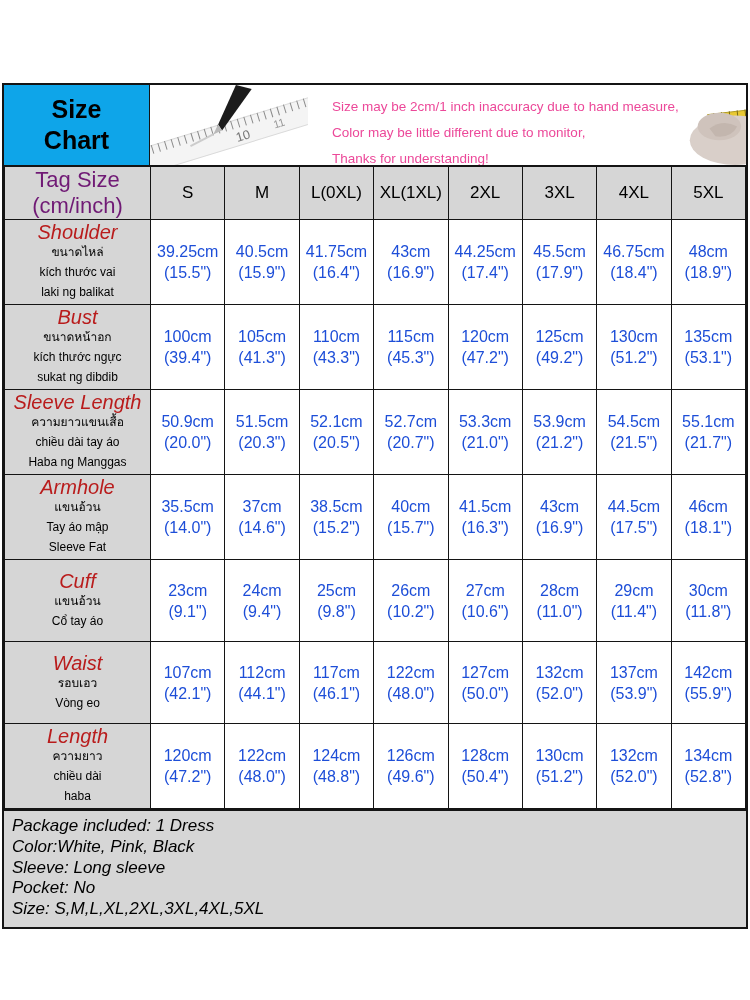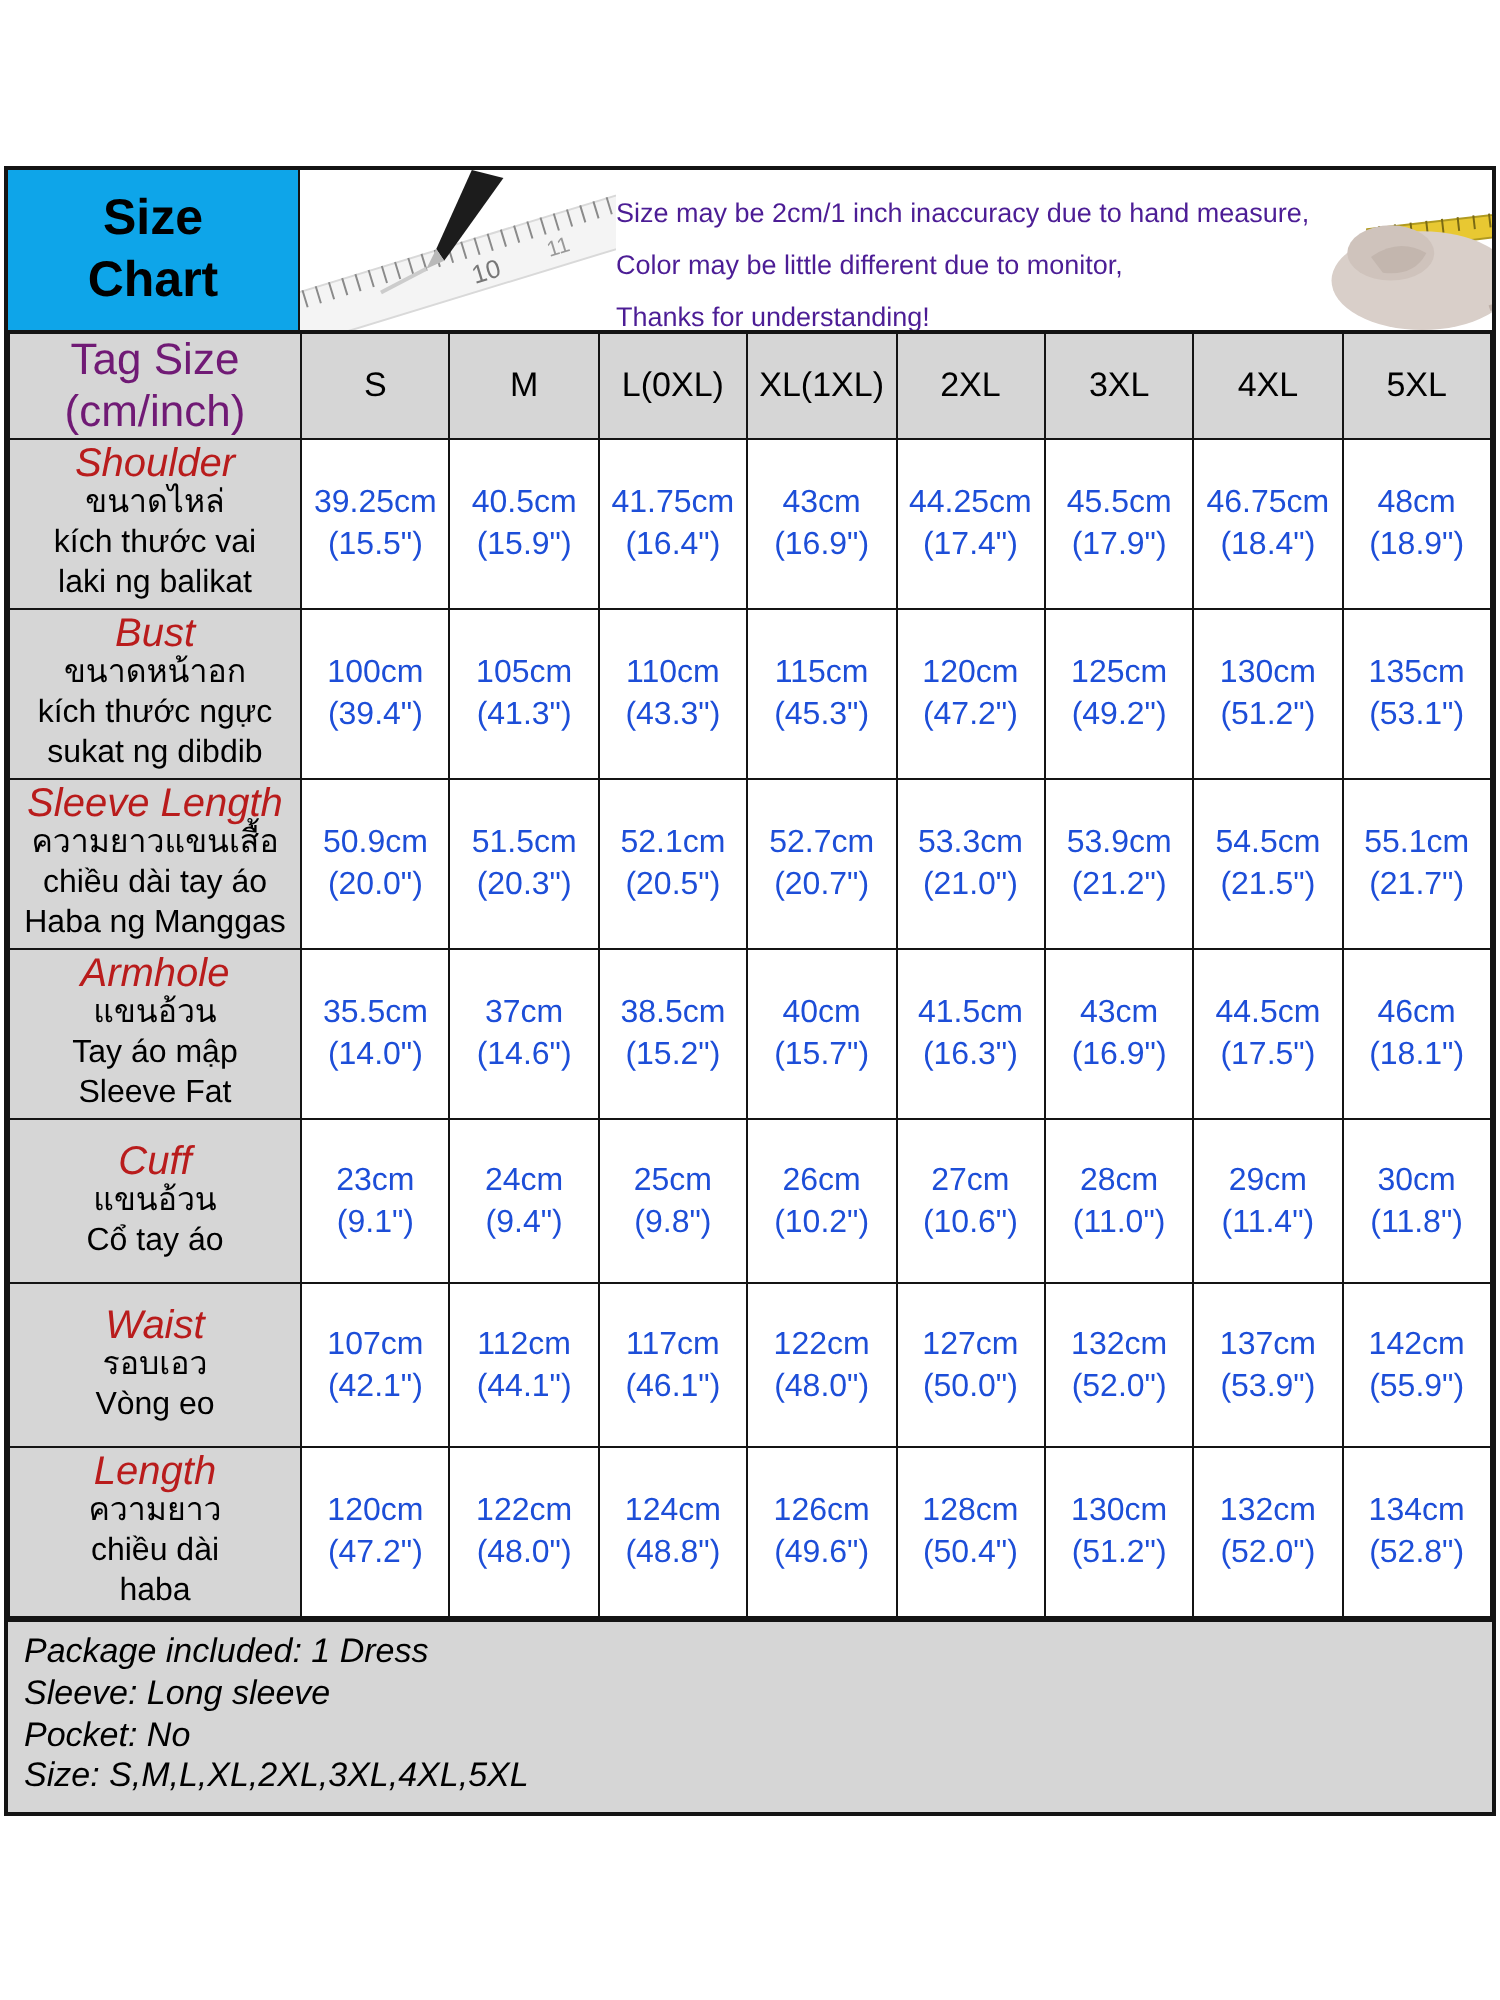--- a/index.html
+++ b/index.html
@@ -21,30 +21,30 @@
     width: 146px; flex: 0 0 146px;
     border-right: 1px solid #141414;
     display: flex; flex-direction: column; justify-content: center; align-items: center;
     font-size: 25px; font-weight: bold; line-height: 31px; color: #000;
     background: #0ea5e9;
   }
   .notice-cell { flex: 1; display: flex; align-items: stretch; background: #fff; overflow: hidden; }
   .deco-left { width: 158px; flex: 0 0 158px; }
   .deco-right { width: 142px; flex: 0 0 142px; }
   .notice-lines { flex: 1; padding-top: 9px; }
-  .notice-line { font-size: 13.5px; line-height: 26px; color: #4c1d95; white-space: nowrap; }
+  .notice-line { font-size: 13.5px; line-height: 26px; color: #ec4899; white-space: nowrap; margin-left: 24px; }
 
   
   table { width: 100%; border-collapse: collapse; table-layout: fixed; }
   td { border: 1px solid #141414; text-align: center; vertical-align: middle; }
   .tag-row td { background: #d6d6d6; height: 46px; font-size: 17px; color: #000; }
   .tag-row .corner-cell { color: #701a75; font-size: 22px; }
   .label-cell { background: #d6d6d6; padding: 2px 1px; }
   .label-en { color: #b91c1c; font-size: 20px; line-height: 20px; font-style: italic; }
-  .label-line { color: #000; font-size: 16px; line-height: 20px; }
+  .label-line { color: #000; font-size: 12px; line-height: 20px; }
   .m-row { height: 82px; }
   .value-cell { background: #fff; font-size: 16px; line-height: 21px; color: #1d4ed8; }
 
   
   .info-box {
     border: 2px solid #141414; border-top: 0;
     background: #d6d6d6;
     padding: 5px 8px 7px 8px;
     font-style: italic;
   }
@@ -394,18 +394,19 @@
               <div>134cm</div>
               <div>(52.8")</div>
             </td>
           </tr>
         </tbody>
     </table>
   </div>
 
   <div class="info-box">
     <div class="info-line">Package included: 1 Dress</div>
+    <div class="info-line">Color:White, Pink, Black</div>
     <div class="info-line">Sleeve: Long sleeve</div>
     <div class="info-line">Pocket: No</div>
     <div class="info-line">Size: S,M,L,XL,2XL,3XL,4XL,5XL</div>
   </div>
 
 </div>
 
 </body></html>

